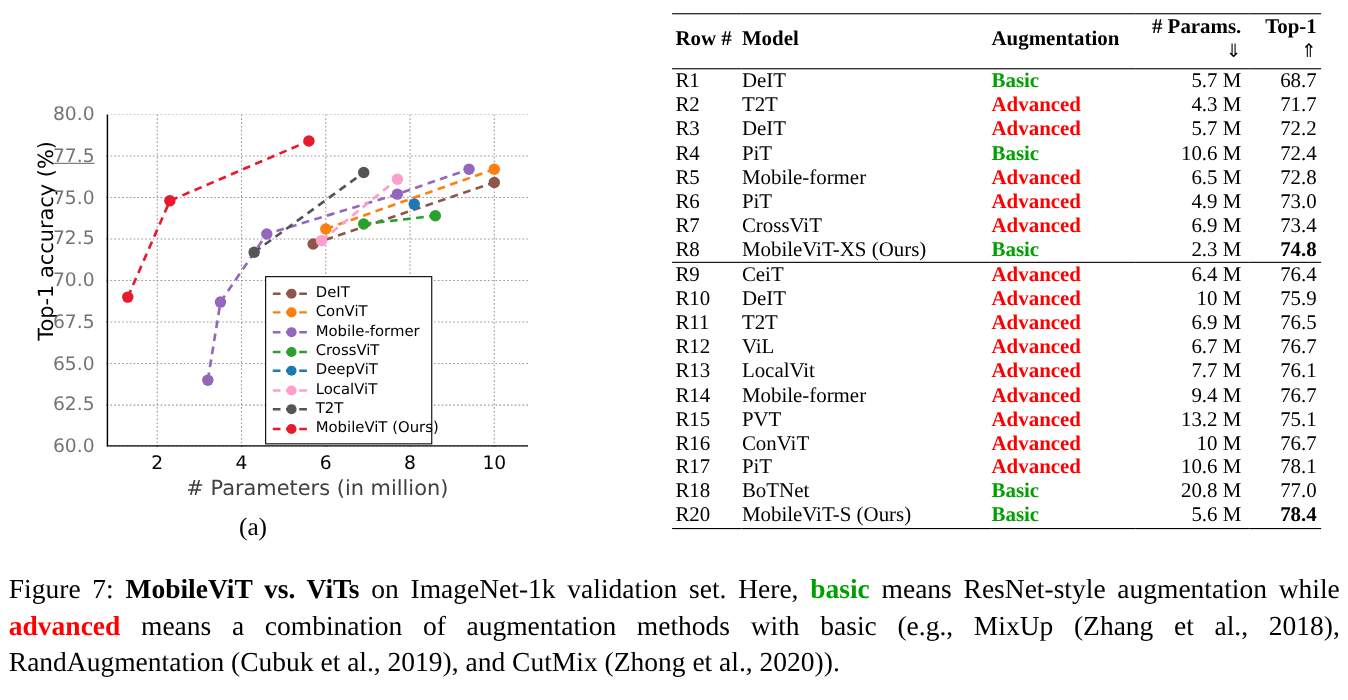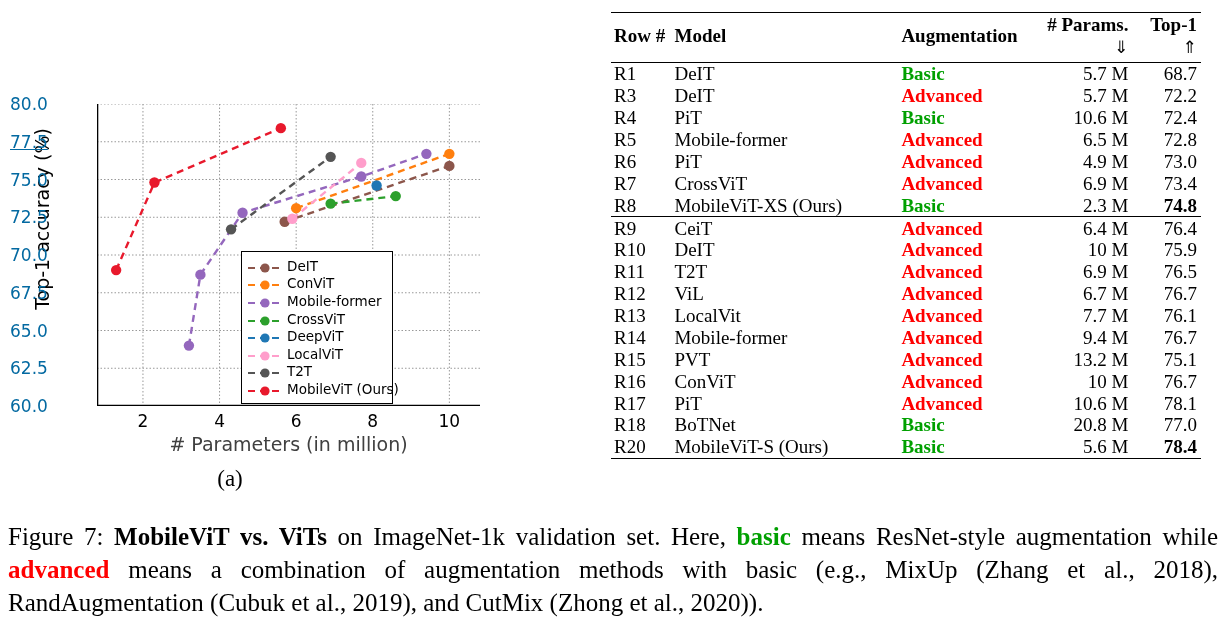--- a/index.html
+++ b/index.html
@@ -65,23 +65,24 @@
     top: 345px;
     width: 383px;
     text-align: center;
     font-family: "DejaVu Sans", sans-serif;
     font-size: 19px;
     color: #404040;
   }
   .ytick {
     position: absolute;
     width: 76px;
+    text-align: right;
     font-family: "DejaVu Sans", sans-serif;
     font-size: 17px;
-    color: #0369a1;
+    color: #737373;
   }
   .xtick {
     position: absolute;
     width: 40px;
     text-align: center;
     font-family: "DejaVu Sans", sans-serif;
     font-size: 17px;
     color: #000;
   }
 
@@ -362,20 +363,27 @@
         </thead>
         <tbody id="tbody-group1">
             <tr>
               <td class="c-row rule-mid">R1</td>
               <td class="c-model rule-mid">DeIT</td>
               <td class="c-aug rule-mid"><span class="aug-basic">Basic</span></td>
               <td class="c-par rule-mid">5.7 M</td>
               <td class="c-top rule-mid">68.7</td>
             </tr>
             <tr>
+              <td class="c-row">R2</td>
+              <td class="c-model">T2T</td>
+              <td class="c-aug"><span class="aug-advanced">Advanced</span></td>
+              <td class="c-par">4.3 M</td>
+              <td class="c-top">71.7</td>
+            </tr>
+            <tr>
               <td class="c-row">R3</td>
               <td class="c-model">DeIT</td>
               <td class="c-aug"><span class="aug-advanced">Advanced</span></td>
               <td class="c-par">5.7 M</td>
               <td class="c-top">72.2</td>
             </tr>
             <tr>
               <td class="c-row">R4</td>
               <td class="c-model">PiT</td>
               <td class="c-aug"><span class="aug-basic">Basic</span></td>

